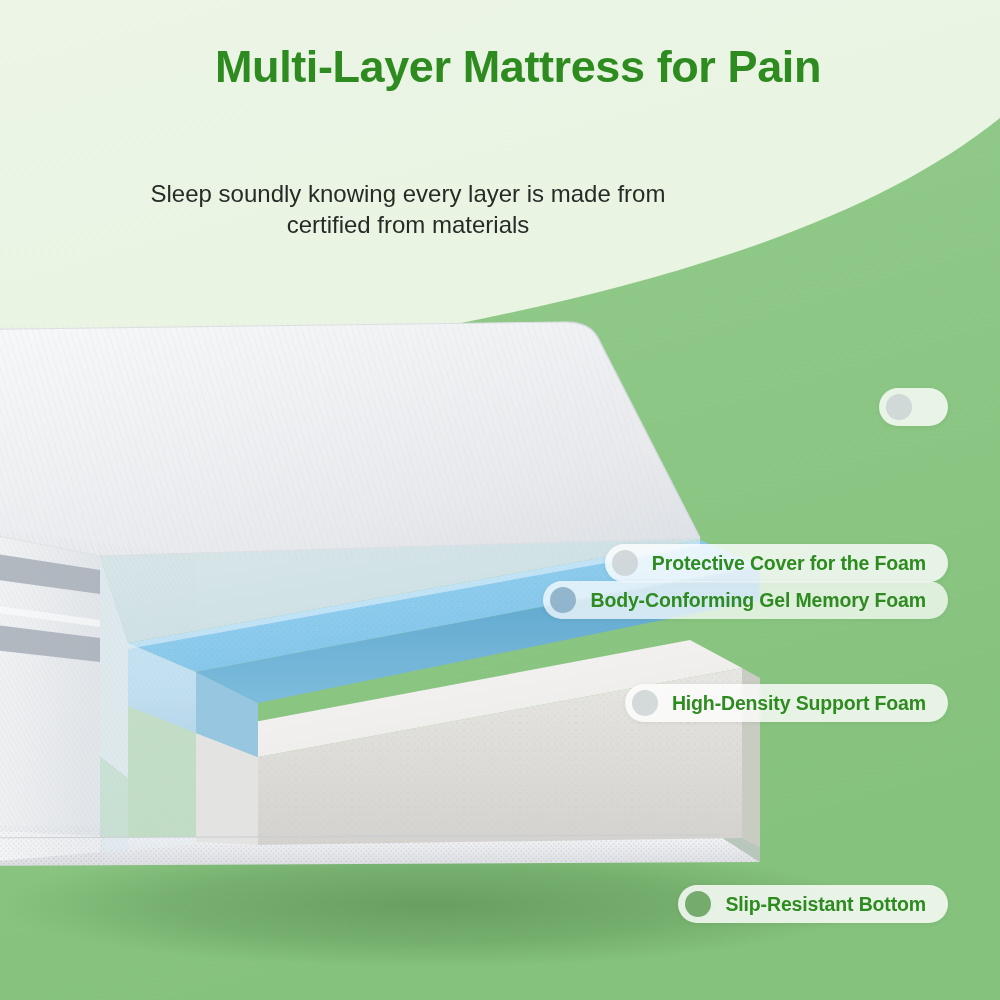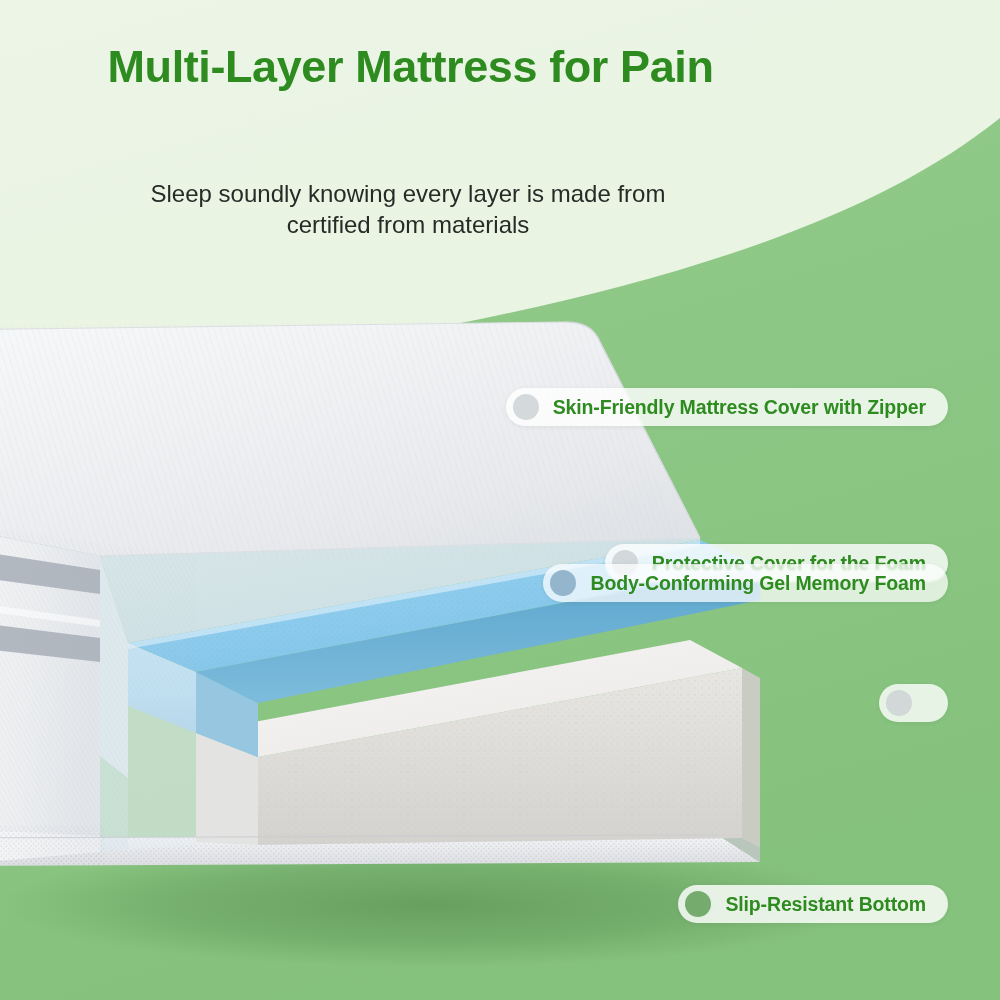--- a/index.html
+++ b/index.html
@@ -16,21 +16,21 @@
   .bg-base {
     position:absolute; inset:0;
     background:linear-gradient(165deg,#ecf5e6 0%,#e9f4e2 35%,#e4f1db 100%);
   }
 
   .svg-layer { position:absolute; inset:0; width:1000px; height:1000px; }
 
   
   .headline {
     position:absolute; top:40px; left:0; width:821px;
-    text-align:center;
+    text-align:right;
     color:#2e8b20;
     font-size:45px;
     font-weight:bold;
     line-height:1.22;
     letter-spacing:-0.4px;
     z-index:40;
   }
   .subhead {
     position:absolute; top:178px; left:0; width:816px;
     text-align:center;
@@ -65,21 +65,21 @@
   }
   .pill .lbl {
     color:#2e8b20;
     font-size:19.5px;
     font-weight:bold;
     white-space:nowrap;
     letter-spacing:-0.15px;
   }
   .pill.p1 { top:388px; }
   .pill.p2 { top:544px; }
-  .pill.p3 { top:564px; background:rgba(255,255,255,0.72); }
+  .pill.p3 { top:581px; background:rgba(255,255,255,0.72); }
   .pill.p3 .dot { background:rgba(128,167,194,0.80); }
   .pill.p4 { top:684px; }
   .pill.p5 { top:885px; background:rgba(255,255,255,0.82); }
   .pill.p5 .dot { background:rgba(97,160,88,0.85); }
 </style>
 </head>
 <body>
 
 <div id="stage">
 
@@ -265,35 +265,35 @@
     <div>Multi-Layer Mattress for Pain</div>
   </div>
 
   <div class="subhead">
     <div>Sleep soundly knowing every layer is made from</div>
     <div>certified from materials</div>
   </div>
 
   <div class="pill p1">
     <span class="dot"></span>
-    <span class="lbl">Skin-Friendly Mattress Cover with Zipper</span>
   </div>
 
   <div class="pill p2">
     <span class="dot"></span>
     <span class="lbl">Protective Cover for the Foam</span>
   </div>
 
   <div class="pill p3">
     <span class="dot"></span>
     <span class="lbl">Body-Conforming Gel Memory Foam</span>
   </div>
 
   <div class="pill p4">
     <span class="dot"></span>
+    <span class="lbl">High-Density Support Foam</span>
   </div>
 
   <div class="pill p5">
     <span class="dot"></span>
     <span class="lbl">Slip-Resistant Bottom</span>
   </div>
 
 </div>
 
 </body></html>

